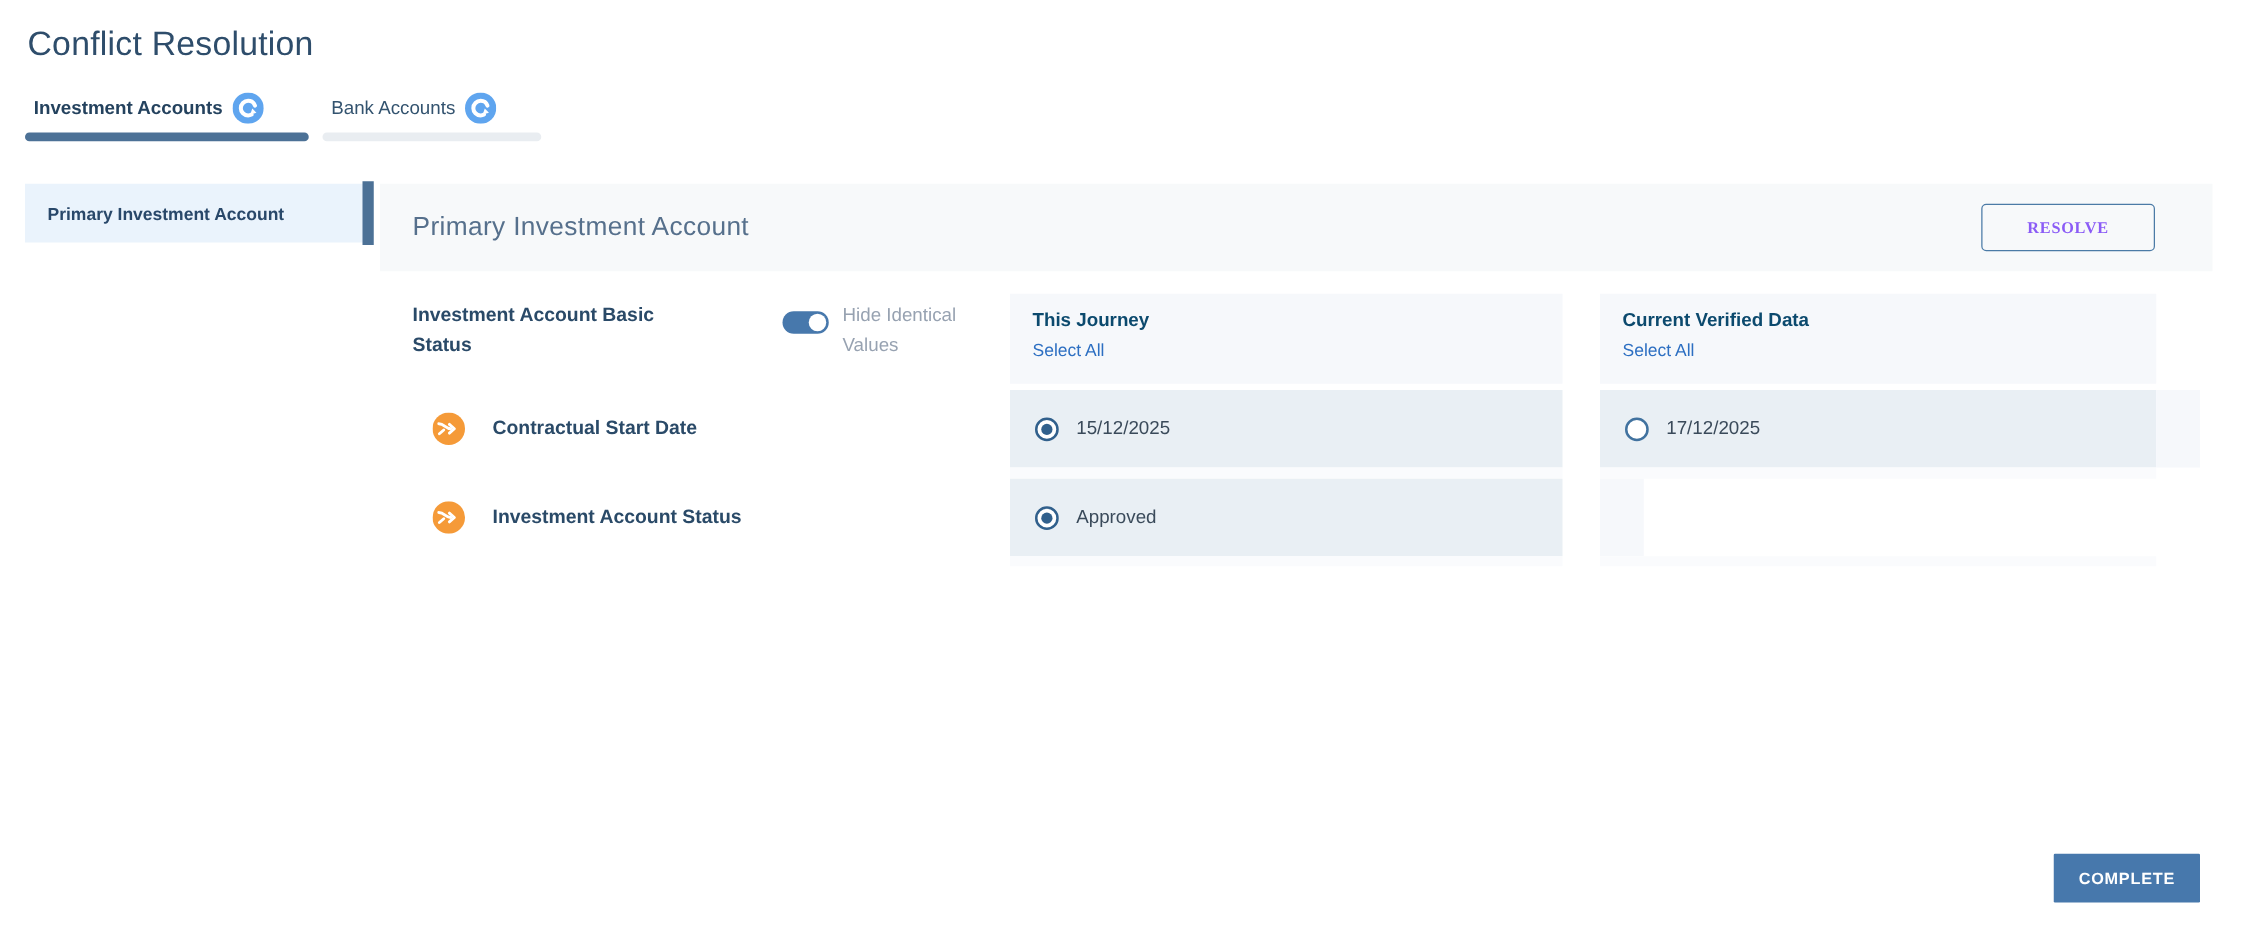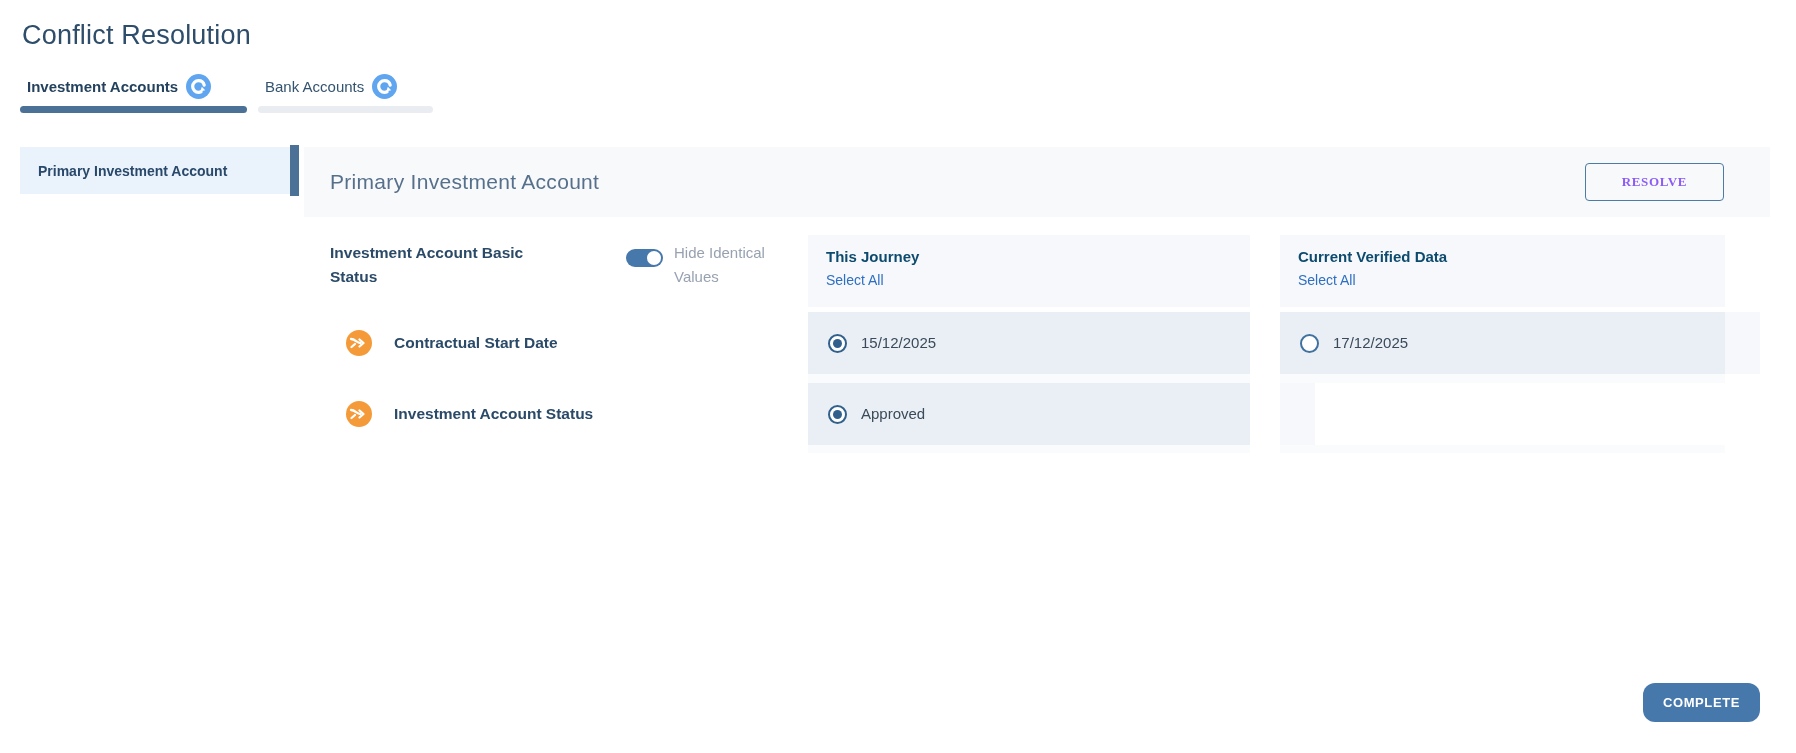--- a/index.html
+++ b/index.html
@@ -82,21 +82,21 @@
   .radio { position:relative; width:19px; height:19px; border:2px solid #41729f;
            border-radius:50%; background:#ffffff; flex:0 0 auto; }
   .radio.checked { border-color:#31608c; }
   .radio.checked::after { content:""; position:absolute; left:3px; top:3px; width:9px; height:9px;
            border-radius:50%; background:#31608c; }
   .option-value { font-size:15px; color:#3a4a5a; }
 
   
   .btn-filled { position:absolute; right:36px; top:683px; background:#4778ac; border:none;
                 color:#ffffff; font-family:inherit; font-size:13px; font-weight:bold;
-                letter-spacing:.6px; padding:12px 20px; border-radius:12px; cursor:pointer; }
+                letter-spacing:.6px; padding:12px 20px; border-radius:1px; cursor:pointer; }
 </style>
 </head>
 <body>
 
 <div class="page-title">Conflict Resolution</div>
 
 <div class="tabs">
   <div class="tab tab-0 active">
     <div class="tab-content">
       <span class="tab-label">Investment Accounts</span>

